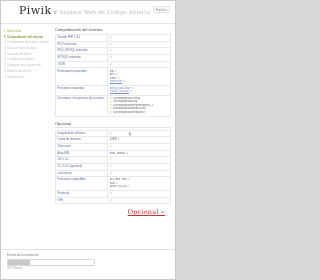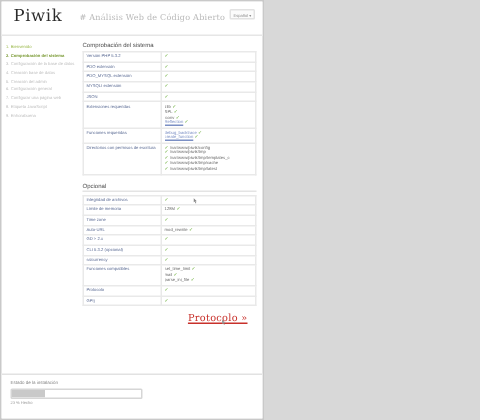--- a/index.html
+++ b/index.html
@@ -31,21 +31,21 @@
 
   
   #header {
     position: relative;
     height: 22px;
     background: #ffffff;
     border-bottom: 1px solid #e6e6e6;
   }
   #logo {
     position: absolute;
-    left: 8px;
+    left: 18px;
     top: 3px;
     font-family: "DejaVu Serif", serif;
     font-size: 11px;
     letter-spacing: 0.4px;
     color: #2b2b2b;
   }
   #tagline {
     position: absolute;
     left: 52px;
     top: 8px;
@@ -392,21 +392,21 @@
               <td class="value"><span class="ok">✓</span></td>
             </tr>
             <tr>
               <td class="label">GPrj</td>
               <td class="value"><span class="ok">✓</span></td>
             </tr>
           </tbody>
       </table>
 
       <div id="next-row">
-        <a id="next-link" href="#">Protocolo »</a>
+        <a id="next-link" href="#">Opcional »</a>
       </div>
     </div>
   </div>
 
   <svg id="cursor" viewBox="0 0 12 16">
     <polygon points="0,0 0,12 3,9 5.5,14.5 7.5,13.5 5,8.5 9,8.5" fill="#888"></polygon>
   </svg>
   <svg id="cursor2" viewBox="0 0 12 16">
     <polygon points="0,0 0,12 3,9 5.5,14.5 7.5,13.5 5,8.5 9,8.5" fill="#999"></polygon>
   </svg>

